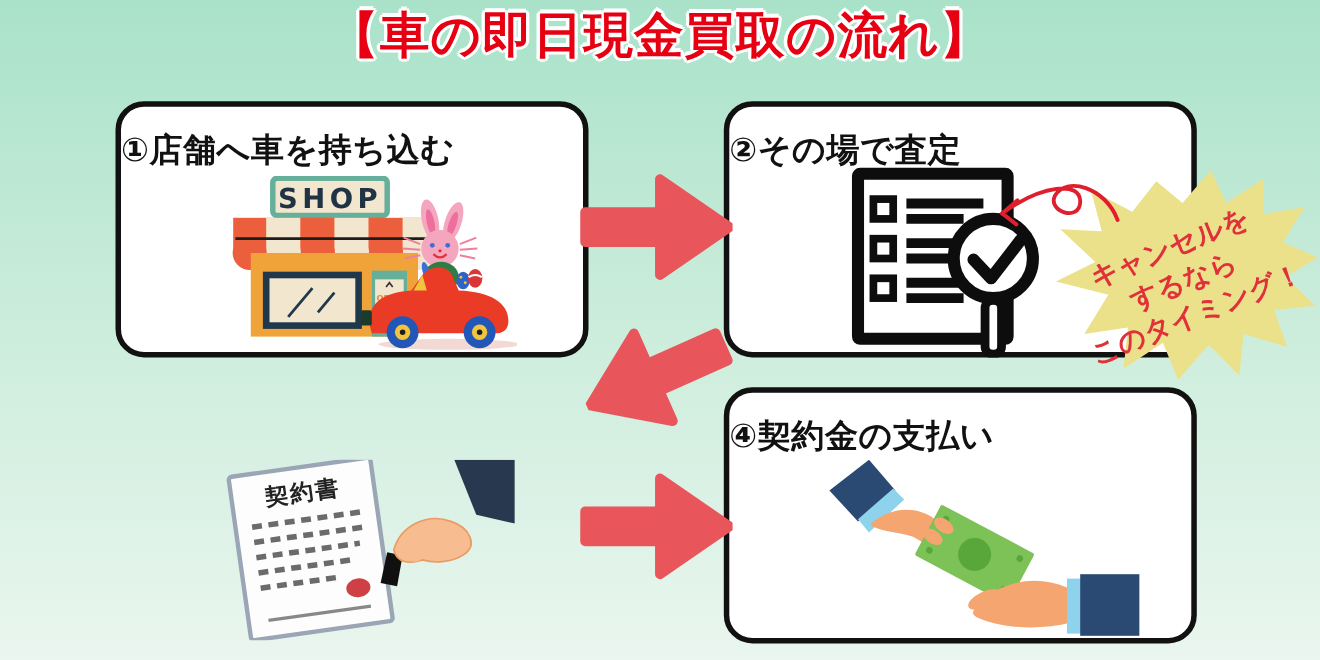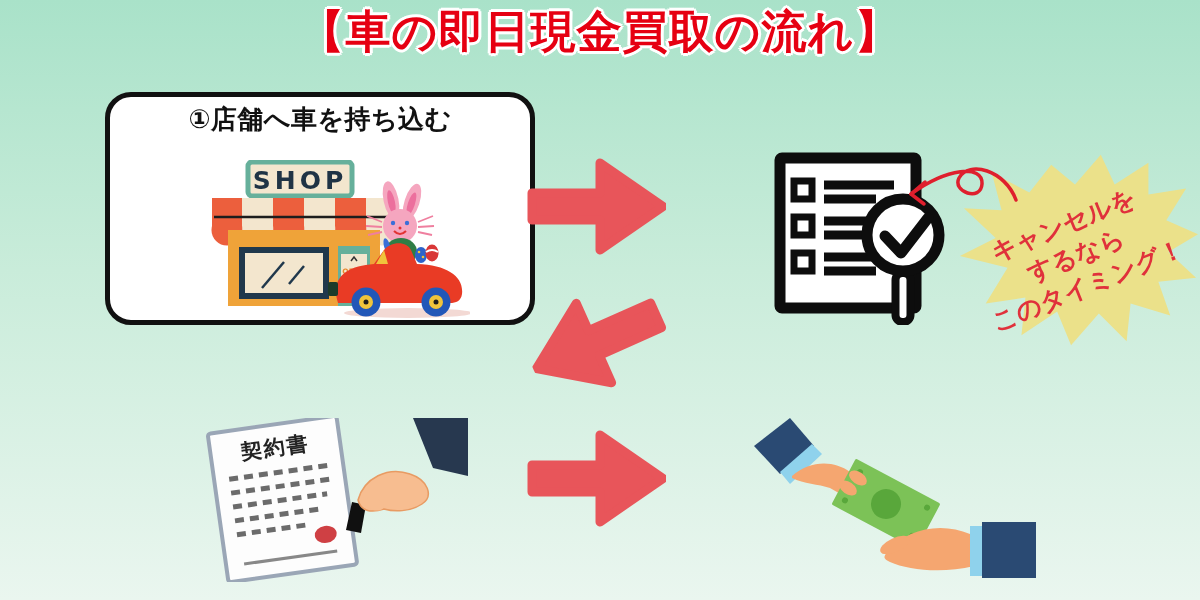--- a/index.html
+++ b/index.html
@@ -17,21 +17,21 @@
   }
   .box{
     position:absolute;width:430px;height:233px;box-sizing:border-box;
     background:#ffffff;border:5px solid #111111;border-radius:26px;
   }
   .box1{left:105px;top:92px;}
   .box2{left:658px;top:92px;}
   .box3{left:105px;top:352px;}
   .box4{left:658px;top:352px;}
   .step-label{
-    margin-top:5px;text-align:center;font-size:26px;font-weight:800;
+    margin-top:19px;font-size:30px;font-weight:800;
     color:#111;letter-spacing:0.5px;
   }
   .illus{position:absolute;}
   .arrow{position:absolute;width:140px;height:100px;}
   .arrow1{left:526px;top:158px;}
   .arrow2{left:527px;top:290px;transform:rotate(156deg);}
   .arrow3{left:526px;top:430px;}
   .callout{position:absolute;left:952px;top:150px;width:248px;height:200px;}
   .callout svg{position:absolute;left:0;top:0;}
   .callout-text{
@@ -118,20 +118,23 @@
         <line x1="192" y1="62" x2="177" y2="56"></line>
           <line x1="192" y1="67" x2="176" y2="66"></line>
           <line x1="192" y1="72" x2="178" y2="75"></line>
         <line x1="228" y1="62" x2="243" y2="56"></line>
           <line x1="228" y1="67" x2="244" y2="66"></line>
           <line x1="228" y1="72" x2="242" y2="75"></line>
       </g>
     </g>
   </svg>
 
+  <section class="box box2">
+    <div class="step-label">②その場で査定</div>
+  </section>
   <svg class="illus" style="left:772px;top:150px;" width="185" height="175" viewBox="0 0 185 175">
     <g>
       <rect x="8" y="8" width="136" height="150" rx="2" fill="#ffffff" stroke="#0d0d0d" stroke-width="11"></rect>
       <g stroke="#0d0d0d">
         <rect x="22" y="31" width="18" height="18" fill="#fff" stroke-width="7"></rect>
         <line x1="52" y1="35" x2="122" y2="35" stroke-width="9"></line>
         <line x1="52" y1="49" x2="104" y2="49" stroke-width="9"></line>
         <rect x="22" y="67" width="18" height="18" fill="#fff" stroke-width="7"></rect>
         <line x1="52" y1="71" x2="122" y2="71" stroke-width="9"></line>
         <line x1="52" y1="85" x2="104" y2="85" stroke-width="9"></line>
@@ -162,20 +165,23 @@
       <line x1="48" y1="140" x2="142" y2="140" stroke="#888" stroke-width="3"></line>
     </g>
     <g>
       <polygon points="225,0 280,0 280,58 245,50" fill="#27384f"></polygon>
       <path d="M158,112 L164,84 L178,87 L173,115 Z" fill="#101010"></path>
       <path d="M170,82 C176,60 200,48 222,56 C240,62 246,78 234,86 C222,94 206,94 196,91 C184,95 173,94 170,82 Z" fill="#f7bd90" stroke="#e89b63" stroke-width="1.5"></path>
       <ellipse cx="186" cy="86" rx="10" ry="6" transform="rotate(20 186 86)" fill="#f7bd90"></ellipse>
     </g>
   </svg>
 
+  <section class="box box4">
+    <div class="step-label">④契約金の支払い</div>
+  </section>
   <svg class="illus" style="left:746px;top:412px;" width="290" height="168" viewBox="0 0 290 168">
     <g>
       <polygon points="8,34 44,6 68,34 34,62" fill="#2a4a73"></polygon>
       <polygon points="34,60 66,32 76,42 44,72" fill="#8fd2ec"></polygon>
       <path d="M46,64 C64,48 88,48 104,60 C114,68 122,78 120,86 C116,94 104,92 98,84 L84,76 C72,72 58,72 46,66 Z" fill="#f5a670"></path>
     </g>
     <g transform="rotate(28 140 92)">
       <rect x="92" y="66" width="96" height="52" rx="2" fill="#7cc257"></rect>
       <circle cx="140" cy="92" r="15" fill="#59a73b"></circle>
       <circle cx="102" cy="76" r="3" fill="#59a73b"></circle>

